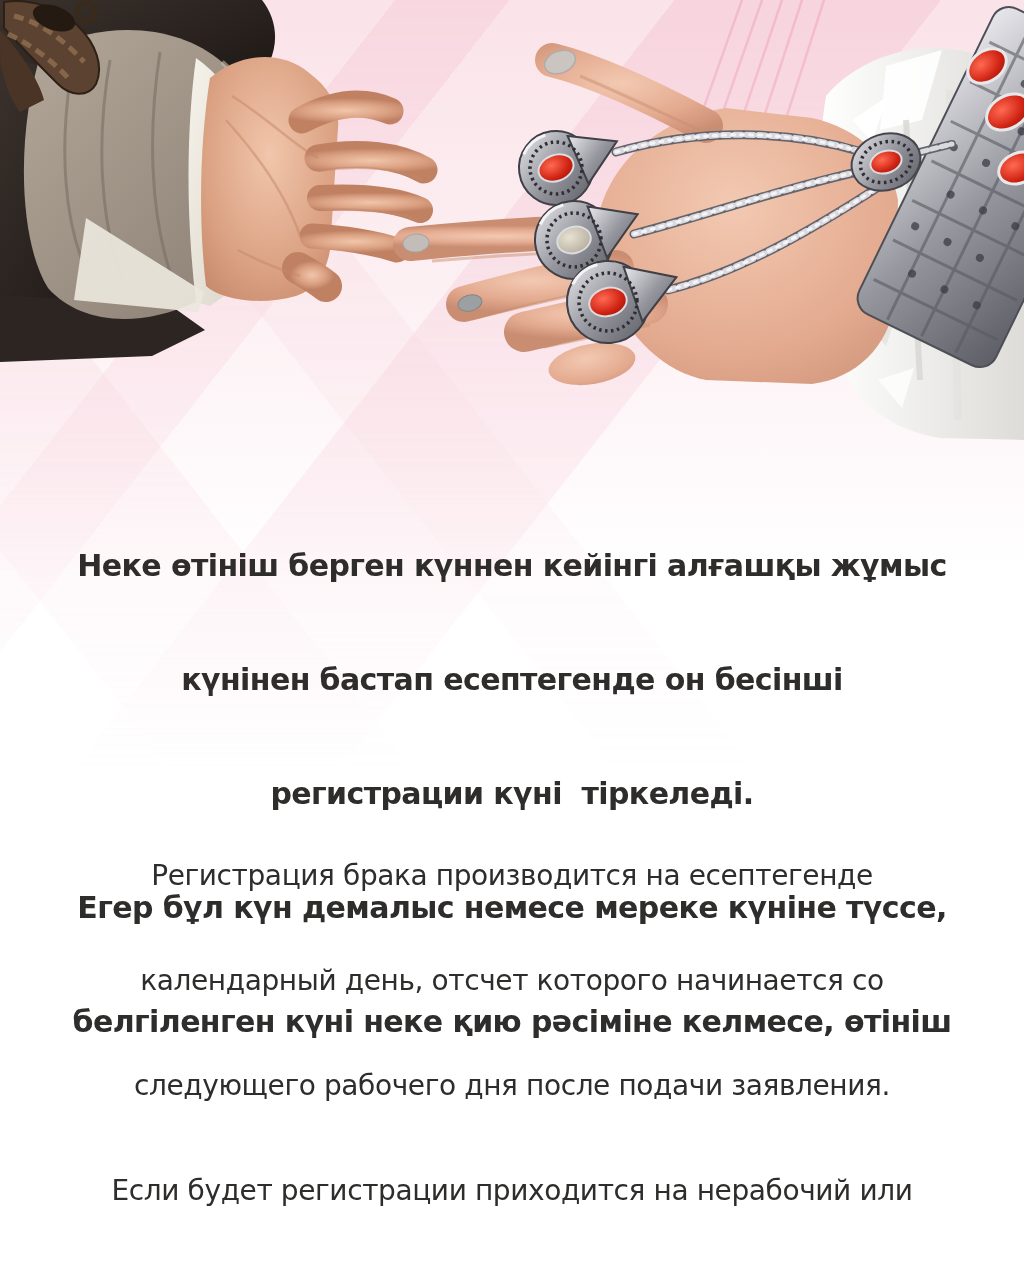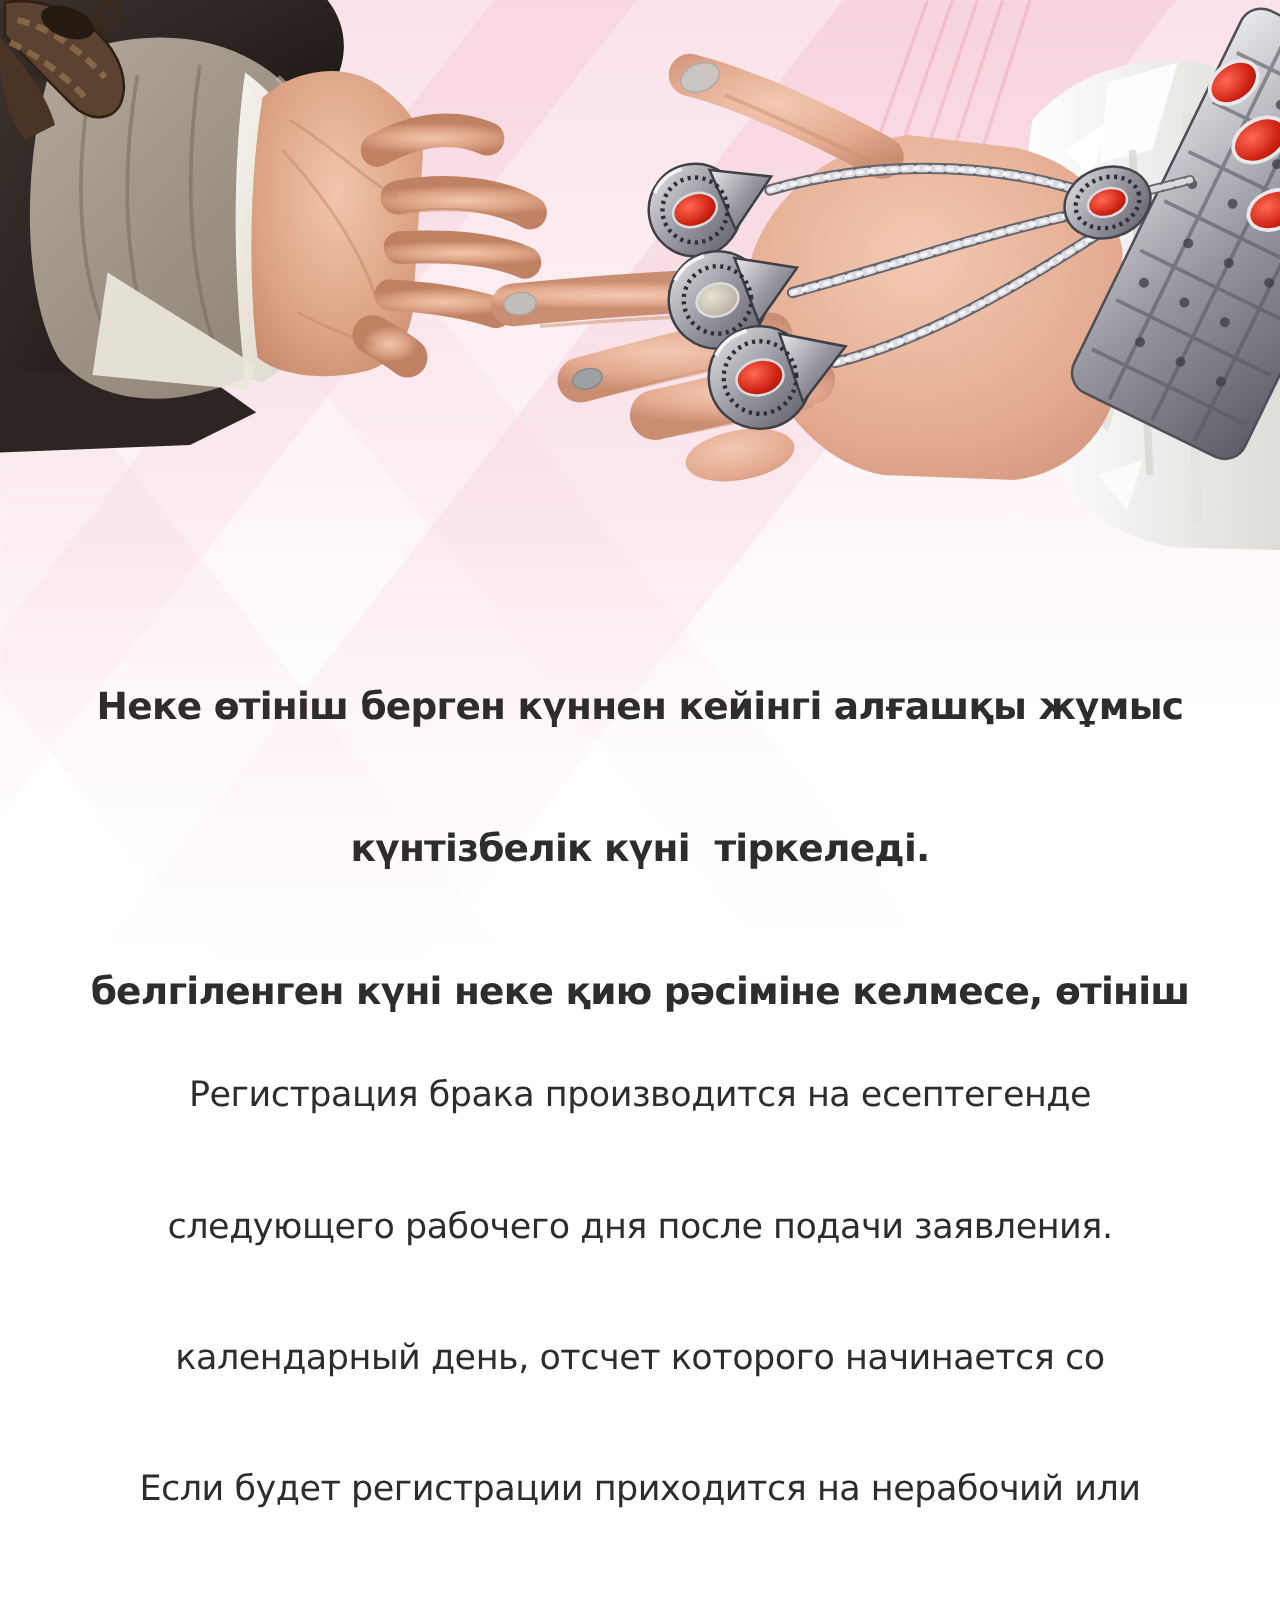--- a/index.html
+++ b/index.html
@@ -286,28 +286,30 @@
       <g transform="translate(886,162) rotate(-18)">
         <ellipse rx="35" ry="28" fill="url(#gSilver)" stroke="#45454c" stroke-width="2"></ellipse>
         <ellipse rx="26" ry="20" fill="none" stroke="#2e2e34" stroke-width="3.5" stroke-dasharray="2.5,3.5"></ellipse>
         <ellipse rx="16" ry="11" fill="url(#gStoneR)" stroke="#dcdce0" stroke-width="2"></ellipse>
       </g>
     </g>
   </svg>
 
   <div class="text-block kz" lang="kk">
     <span class="line">Неке өтініш берген күннен кейінгі алғашқы жұмыс</span>
-    <span class="line">күнтізбелік күні  тіркеледі.</span>
+    <span class="line">күнінен бастап есептегенде он бесінші</span>
+    <span class="line">регистрации күні  тіркеледі.</span>
+    <span class="line">Егер бұл күн демалыс немесе мереке күніне түссе,</span>
     <span class="line">белгіленген күні неке қию рәсіміне келмесе, өтініш</span>
   </div>
 
   <div class="text-block ru" lang="ru">
     <span class="line">Регистрация брака производится на есептегенде</span>
+    <span class="line">календарный день, отсчет которого начинается со</span>
     <span class="line">следующего рабочего дня после подачи заявления.</span>
-    <span class="line">календарный день, отсчет которого начинается со</span>
     <span class="line">Если будет регистрации приходится на нерабочий или</span>
     <span class="line">праздничный день, то она будет перенесена на следующий</span>
     
     
     
     
     
   </div>
 
 </div>

